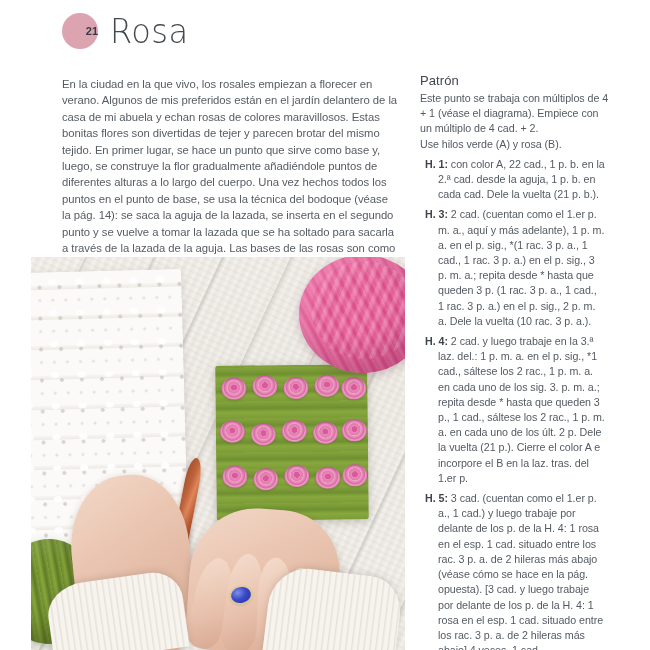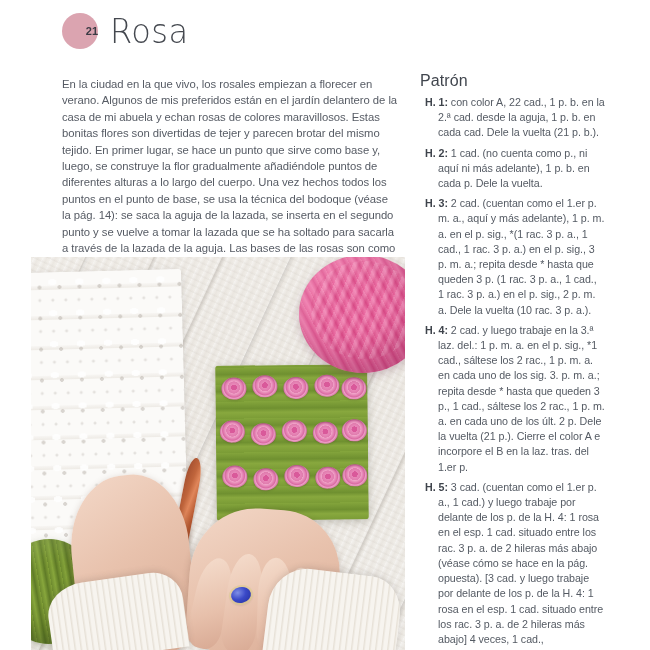--- a/index.html
+++ b/index.html
@@ -307,21 +307,21 @@
     left: 420px;
     top: 72px;
     width: 190px;
     font-size: 10.7px;
     line-height: 15.2px;
     color: #545a63;
     letter-spacing: -0.05px;
   }
   .pattern h2 {
     margin: 0 0 1px 0;
-    font-size: 16px;
+    font-size: 13px;
     line-height: 18px;
     font-weight: 400;
     color: #41464e;
     letter-spacing: 0.1px;
   }
   .pattern .intro-lines p { margin: 0; }
   .pattern .row-item {
     display: block;
     margin: 5px;
     padding-left: 13px;
@@ -389,22 +389,25 @@
       </div>
       <div class="ring"></div>
 
       <div class="sleeve sleeve-left"></div>
       <div class="sleeve sleeve-right"></div>
     </div>
   </div>
 
   <div class="pattern">
     <h2>Patrón</h2>
+    <div class="intro-lines">
+      <p>Este punto se trabaja con múltiplos de 4 + 1 (véase el diagrama). Empiece con un múltiplo de 4 cad. + 2.</p>
+      <p>Use hilos verde (A) y rosa (B).</p>
+    </div>
     <div class="rows">
       <p class="row-item"><span class="row-label">H. 1:</span><span> con color A, 22 cad., 1 p. b. en la 2.ª cad. desde la aguja, 1 p. b. en cada cad. Dele la vuelta (21 p. b.).</span></p>
-      <p class="row-item"><span class="row-label">H. 2:</span><span> 1 cad. (no cuenta como p., ni aquí ni más adelante), 1 p. b. en cada p. Dele la vuelta.</span></p>
       <p class="row-item"><span class="row-label">H. 3:</span><span> 2 cad. (cuentan como el 1.er p. m. a., aquí y más adelante), 1 p. m. a. en el p. sig., *(1 rac. 3 p. a., 1 cad., 1 rac. 3 p. a.) en el p. sig., 3 p. m. a.; repita desde * hasta que queden 3 p. (1 rac. 3 p. a., 1 cad., 1 rac. 3 p. a.) en el p. sig., 2 p. m. a. Dele la vuelta (10 rac. 3 p. a.).</span></p>
       <p class="row-item"><span class="row-label">H. 4:</span><span> 2 cad. y luego trabaje en la 3.ª laz. del.: 1 p. m. a. en el p. sig., *1 cad., sáltese los 2 rac., 1 p. m. a. en cada uno de los sig. 3. p. m. a.; repita desde * hasta que queden 3 p., 1 cad., sáltese los 2 rac., 1 p. m. a. en cada uno de los últ. 2 p. Dele la vuelta (21 p.). Cierre el color A e incorpore el B en la laz. tras. del 1.er p.</span></p>
       <p class="row-item"><span class="row-label">H. 5:</span><span> 3 cad. (cuentan como el 1.er p. a., 1 cad.) y luego trabaje por delante de los p. de la H. 4: 1 rosa en el esp. 1 cad. situado entre los rac. 3 p. a. de 2 hileras más abajo (véase cómo se hace en la pág. opuesta). [3 cad. y luego trabaje por delante de los p. de la H. 4: 1 rosa en el esp. 1 cad. situado entre los rac. 3 p. a. de 2 hileras más abajo] 4 veces, 1 cad.,</span></p>
     </div>
   </div>
 
 </div>
 
 </body></html>

